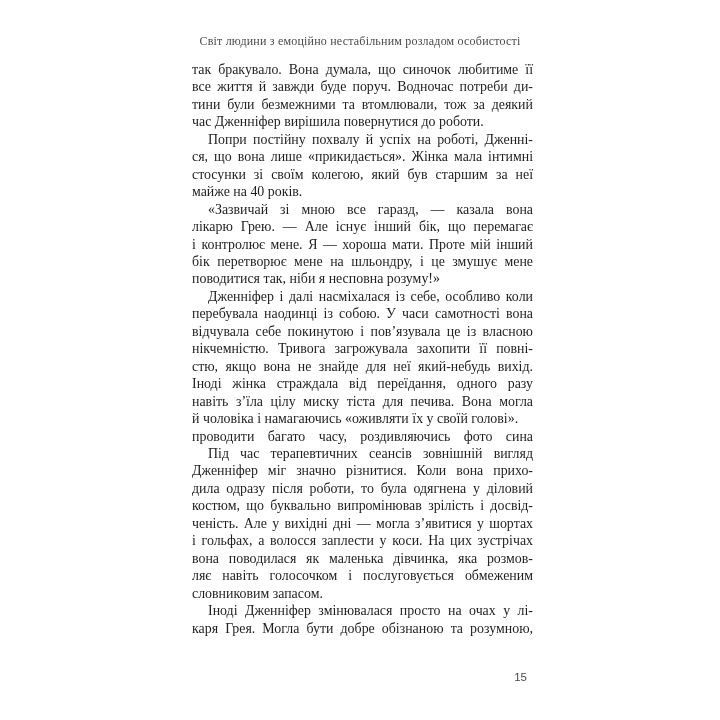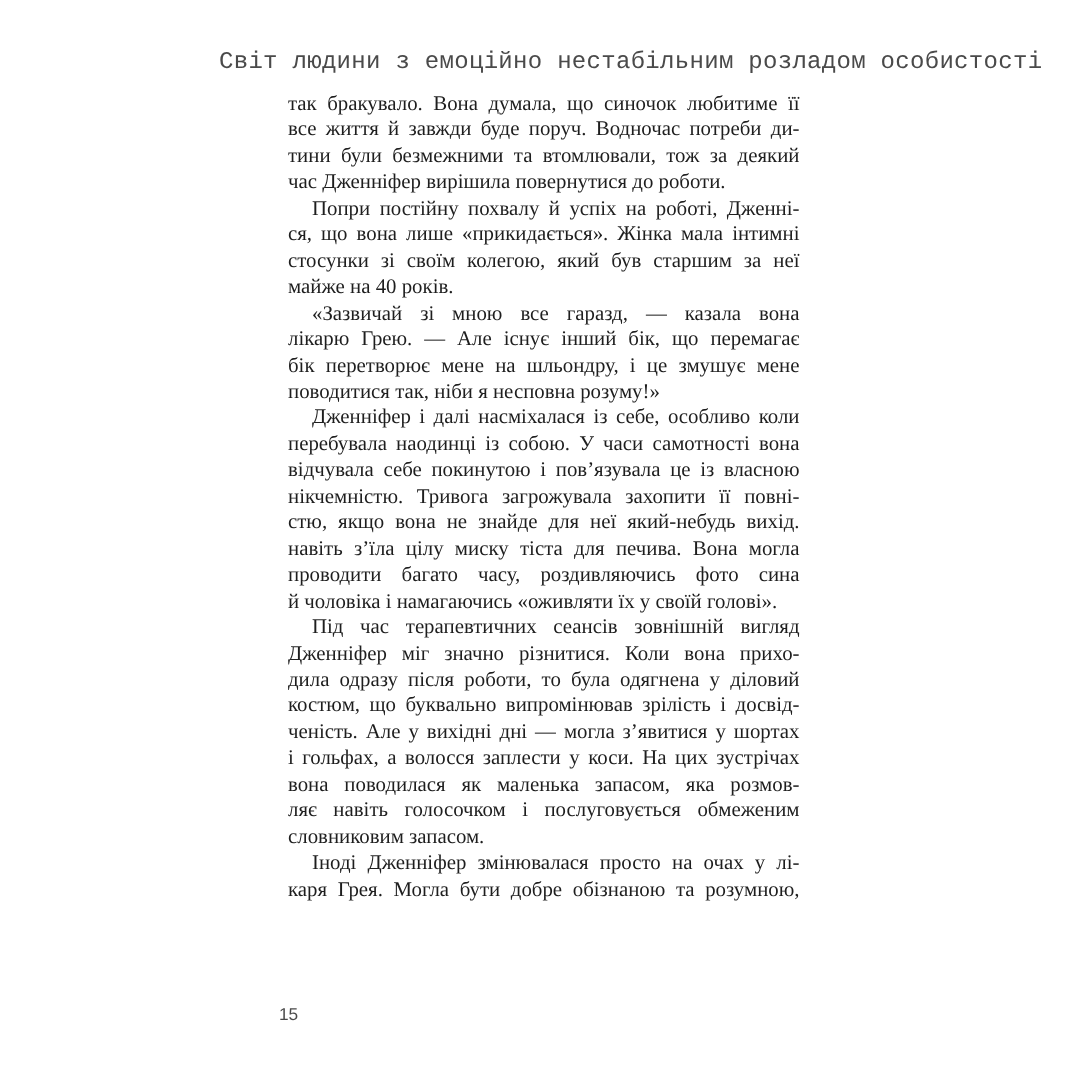--- a/index.html
+++ b/index.html
@@ -13,23 +13,23 @@
     height: 720px;
     background: #ffffff;
     overflow: hidden;
     font-family: "Liberation Serif", "DejaVu Serif", serif;
   }
   .running-header {
     position: absolute;
     top: 34px;
     left: 146px;
     width: 428px;
-    text-align: left;
-    font-family: Liberation Mono, monospace;
-    font-size: 16px;
+    text-align: center;
+    font-family: Liberation Serif, serif;
+    font-size: 12px;
     line-height: 14px;
     color: #4a4a4a;
     letter-spacing: 0.2px;
     white-space: nowrap;
   }
   .body-text {
     position: absolute;
     top: 61px;
     left: 192px;
     width: 341px;
@@ -46,21 +46,21 @@
     text-align-last: justify;
   }
   .line.indent {
     padding-left: 16px;
   }
   .page-number {
     position: absolute;
     top: 670px;
     left: 186px;
     width: 341px;
-    text-align: left;
+    text-align: right;
     font-family: "Liberation Sans", "DejaVu Sans", sans-serif;
     font-size: 11.5px;
     line-height: 14px;
     color: #4a4a4a;
   }
 </style>
 </head>
 <body>
 
 <div class="page" style="background: rgb(255, 255, 255);">
@@ -70,37 +70,39 @@
       <div class="line just">так бракувало. Вона думала, що синочок любитиме її</div>
       <div class="line just">все життя й завжди буде поруч. Водночас потреби ди-</div>
       <div class="line just">тини були безмежними та втомлювали, тож за деякий</div>
       <div class="line">час Дженніфер вирішила повернутися до роботи.</div>
       <div class="line indent just">Попри постійну похвалу й успіх на роботі, Дженні-</div>
       <div class="line just">ся, що вона лише «прикидається». Жінка мала інтимні</div>
       <div class="line just">стосунки зі своїм колегою, який був старшим за неї</div>
       <div class="line">майже на 40 років.</div>
       <div class="line indent just">«Зазвичай зі мною все гаразд, — казала вона</div>
       <div class="line just">лікарю Грею. — Але існує інший бік, що перемагає</div>
+      <div class="line just">і контролює мене. Я — хороша мати. Проте мій інший</div>
       <div class="line just">бік перетворює мене на шльондру, і це змушує мене</div>
       <div class="line">поводитися так, ніби я несповна розуму!»</div>
       <div class="line indent just">Дженніфер і далі насміхалася із себе, особливо коли</div>
       <div class="line just">перебувала наодинці із собою. У часи самотності вона</div>
       <div class="line just">відчувала себе покинутою і пов’язувала це із власною</div>
       <div class="line just">нікчемністю. Тривога загрожувала захопити її повні-</div>
       <div class="line just">стю, якщо вона не знайде для неї який-небудь вихід.</div>
+      <div class="line just">Іноді жінка страждала від переїдання, одного разу</div>
       <div class="line just">навіть з’їла цілу миску тіста для печива. Вона могла</div>
+      <div class="line">й чоловіка і намагаючись «оживляти їх у своїй голові».</div>
       <div class="line just">проводити багато часу, роздивляючись фото сина</div>
-      <div class="line">й чоловіка і намагаючись «оживляти їх у своїй голові».</div>
       <div class="line indent just">Під час терапевтичних сеансів зовнішній вигляд</div>
       <div class="line just">Дженніфер міг значно різнитися. Коли вона прихо-</div>
       <div class="line just">дила одразу після роботи, то була одягнена у діловий</div>
       <div class="line just">костюм, що буквально випромінював зрілість і досвід-</div>
       <div class="line just">ченість. Але у вихідні дні — могла з’явитися у шортах</div>
       <div class="line just">і гольфах, а волосся заплести у коси. На цих зустрічах</div>
-      <div class="line just">вона поводилася як маленька запасом, яка розмов-</div>
+      <div class="line just">вона поводилася як маленька дівчинка, яка розмов-</div>
       <div class="line just">ляє навіть голосочком і послуговується обмеженим</div>
       <div class="line">словниковим запасом.</div>
       <div class="line indent just">Іноді Дженніфер змінювалася просто на очах у лі-</div>
       <div class="line just">каря Грея. Могла бути добре обізнаною та розумною,</div>
     </div>
 
   <div class="page-number" style="color: rgb(74, 74, 74);">15</div>
 </div>
 
 </body></html>

